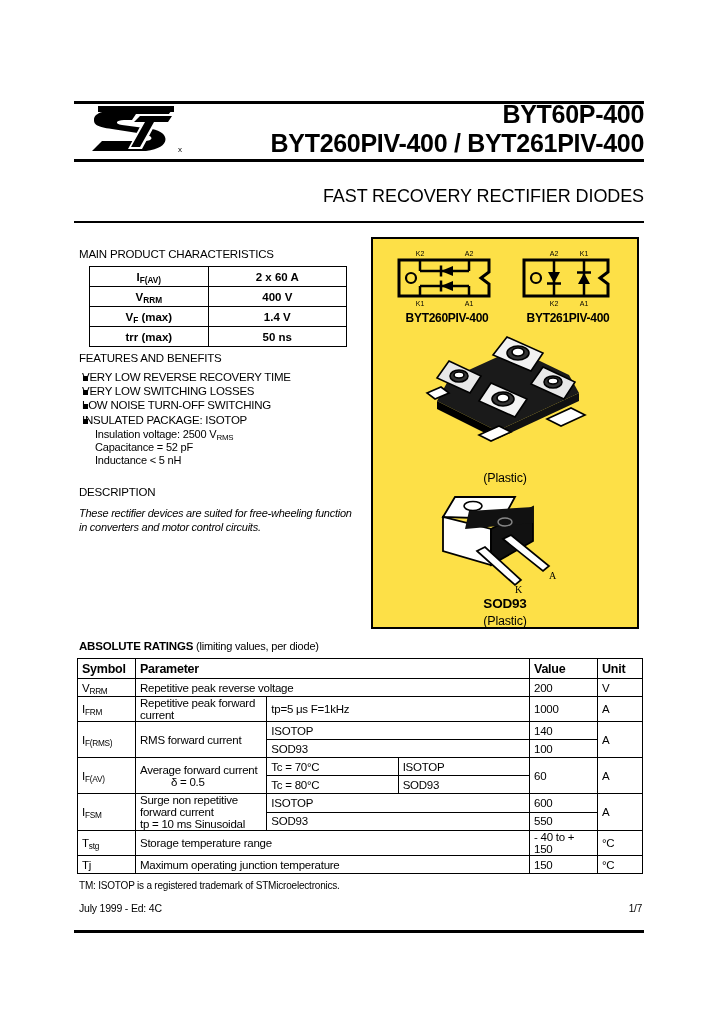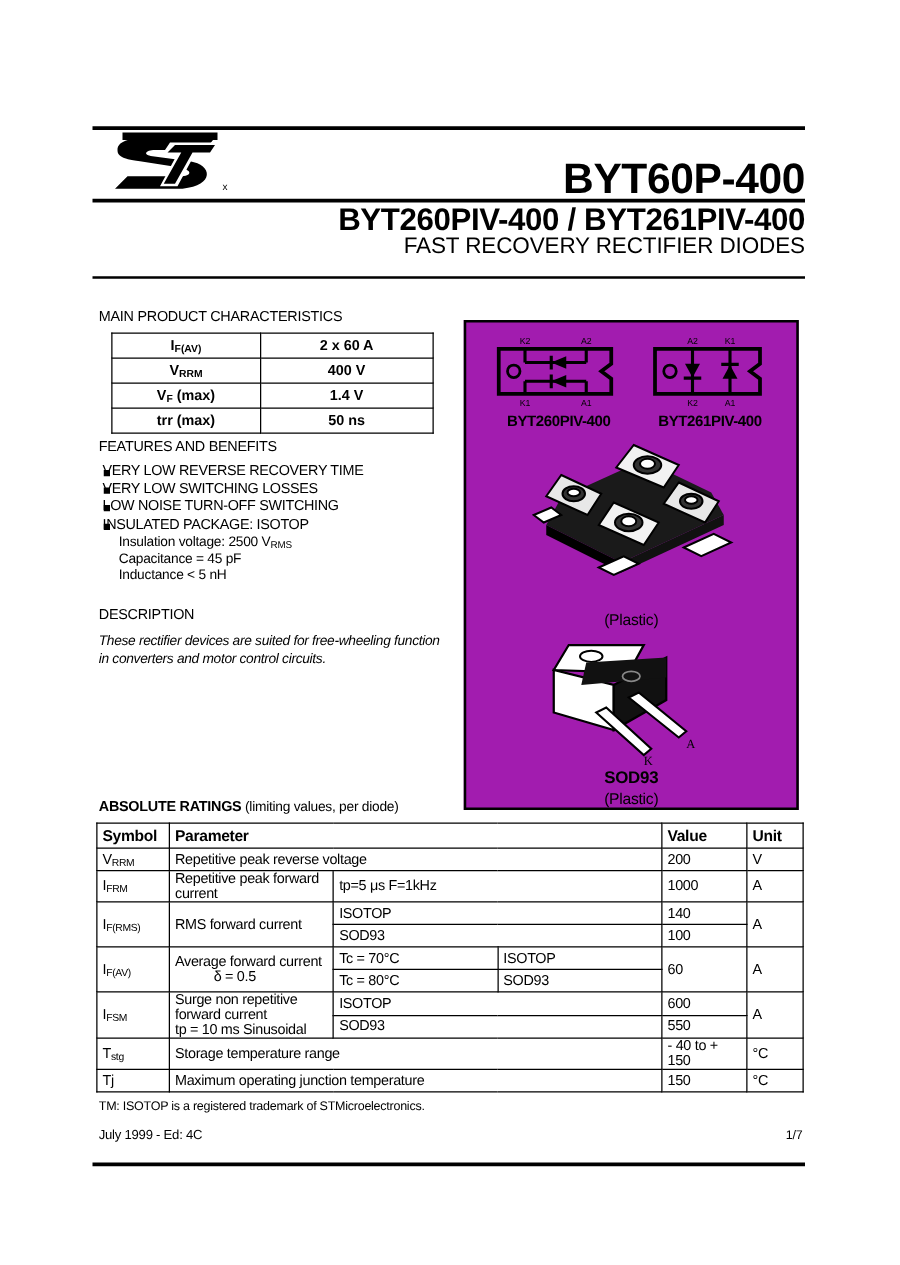--- a/index.html
+++ b/index.html
@@ -15,21 +15,21 @@
   .rule{position:absolute;background:#000;}
   #rule-top{left:74px;top:101px;width:570px;height:3px;}
   #rule-mid{left:74px;top:159px;width:570px;height:3px;}
   #rule-sub{left:74px;top:221px;width:570px;height:2px;}
   #rule-bottom{left:74px;top:930px;width:570px;height:3px;}
 
   .logo{position:absolute;left:84px;top:104px;width:104px;height:52px;}
   .logo svg{display:block;}
 
   .titles{position:absolute;right:76px;top:102px;text-align:right;line-height:1.0;}
-  .title1{font-size:34px;font-weight:bold;letter-spacing:-0.3px;margin-top:24px;}
+  .title1{font-size:25px;font-weight:bold;letter-spacing:-0.3px;}
   .title2{font-size:25px;font-weight:bold;letter-spacing:-0.3px;margin-top:4px;}
 
   .subtitle{position:absolute;right:76px;top:186px;font-size:18px;letter-spacing:-0.1px;}
 
   
   .sec-head{position:absolute;font-size:11.5px;font-weight:normal;letter-spacing:-0.2px;}
   #mpc-head{left:79px;top:248px;}
   #fab-head{left:79px;top:352px;}
   #desc-head{left:79px;top:486px;}
 
@@ -46,21 +46,21 @@
 
   
   .feat{position:absolute;left:82px;font-size:11.5px;letter-spacing:-0.25px;white-space:nowrap;}
   .bullet{position:absolute;left:83px;width:5px;height:5px;background:#000;}
   .subline{position:absolute;left:95px;font-size:11px;letter-spacing:-0.2px;white-space:nowrap;}
 
   
   .desc-p{position:absolute;left:79px;width:282px;font-size:11px;letter-spacing:-0.25px;line-height:14px;font-style:italic;}
 
   
-  .panel{position:absolute;left:371px;top:256px;width:264px;height:388px;border:2.2px solid #000;background:#a21caf;}
+  .panel{position:absolute;left:371px;top:237px;width:264px;height:388px;border:2.2px solid #000;background:#fde047;}
   .sch{position:absolute;}
   .sch-cap{position:absolute;font-size:12px;font-weight:bold;letter-spacing:-0.3px;text-align:center;}
   .pkg-cap{position:absolute;width:100%;text-align:center;}
   .pkg-name{font-size:13.5px;font-weight:bold;letter-spacing:-0.2px;}
   .pkg-sub{font-size:12.5px;letter-spacing:-0.2px;}
 
   
   #ar-head{position:absolute;left:79px;top:640px;font-size:11.5px;font-weight:bold;letter-spacing:-0.2px;}
   #ar-head .note{font-weight:normal;font-size:11px;}
 
@@ -142,21 +142,21 @@
 
   <div class="bullet" style="top:404px"></div>
   <div class="feat" style="top:399px">LOW NOISE TURN-OFF SWITCHING</div>
 
   <div class="bullet" style="top:419px"></div>
   <div class="feat" style="top:414px">INSULATED PACKAGE: ISOTOP</div>
 
   <div class="subline" style="top:428px">
     <span>Insulation voltage: 2500 V</span><sub>RMS</sub>
   </div>
-  <div class="subline" style="top:441px">Capacitance = 45 pF</div>
+  <div class="subline" style="top:441px">Capacitance = 52 pF</div>
   <div class="subline" style="top:454px">Inductance &lt; 5 nH</div>
 
   <div class="sec-head" id="desc-head">DESCRIPTION</div>
   <div class="desc-p" style="top:506px">These rectifier devices are suited for free-wheeling function in converters and motor control circuits.</div>
 
   <div class="panel">
 
     <svg class="sch" style="left:16px;top:8px;" width="116" height="62" viewBox="0 0 116 62">
       <text x="31" y="9" font-size="7" text-anchor="middle" font-family="'Liberation Sans',sans-serif">K2</text>
       <text x="80" y="9" font-size="7" text-anchor="middle" font-family="'Liberation Sans',sans-serif">A2</text>

